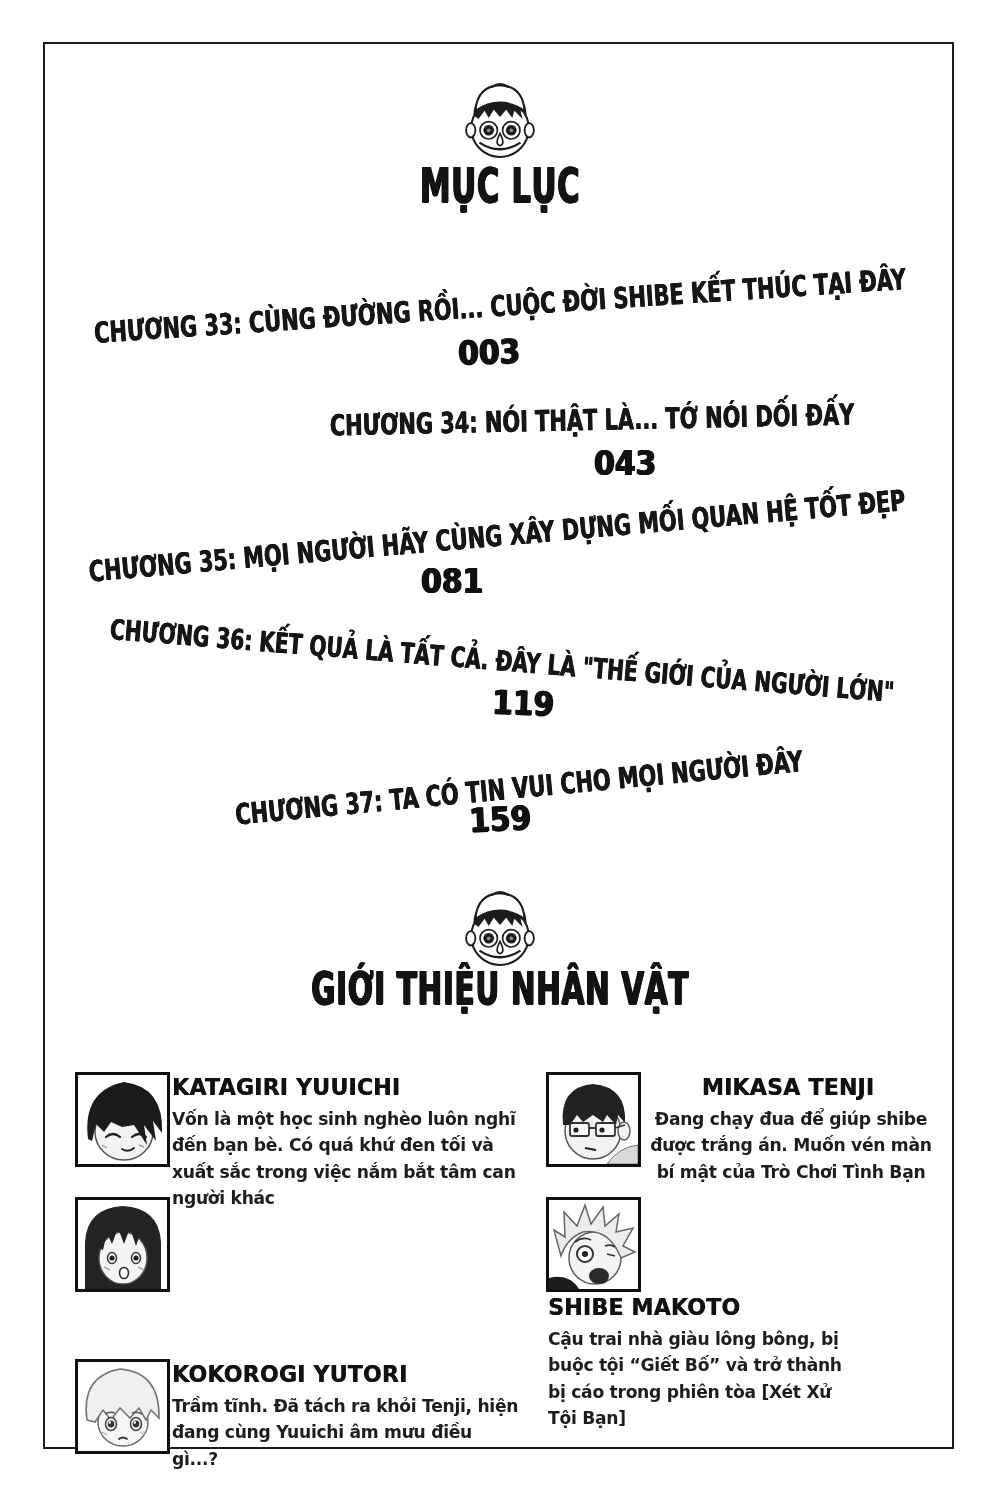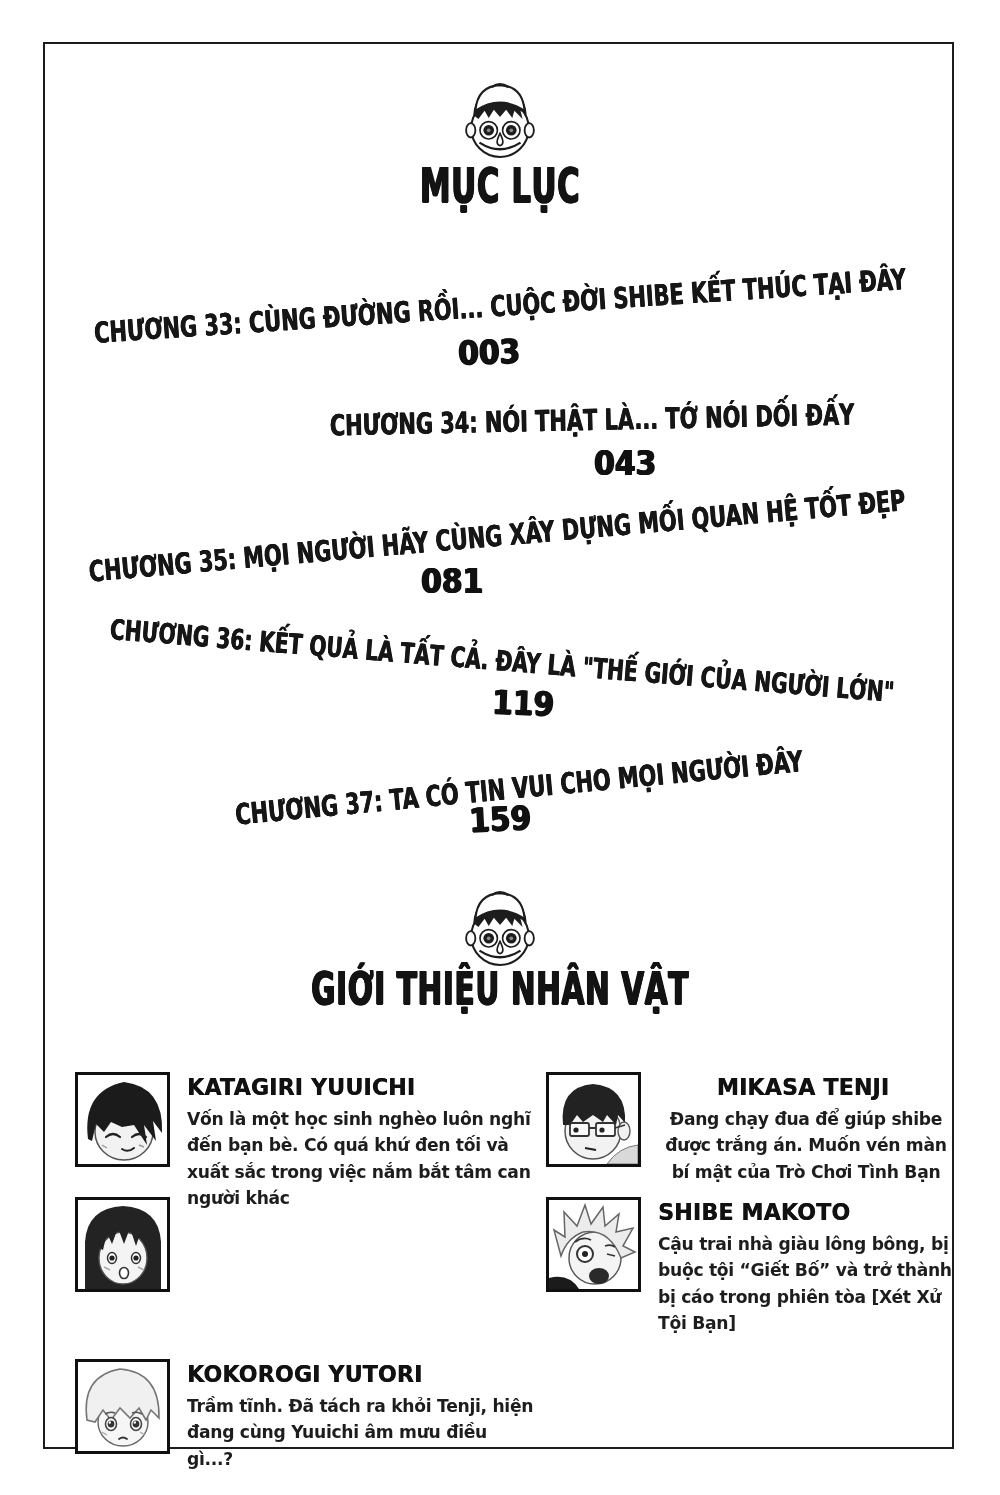--- a/index.html
+++ b/index.html
@@ -32,21 +32,21 @@
     text-shadow: 1.2px 0 #111, -0.7px 0 #111, 0 0.8px #111;
   }
 
   
   .char-entry { position:absolute; display:flex; }
   .portrait {
     width:95px; height:95px; border:3px solid #101010; background:#fff;
     flex:0 0 95px; overflow:hidden;
   }
   .portrait svg { display:block; width:89px; height:89px; }
-  .char-text { margin-left:17px; padding-top:2px; }
+  .char-text { margin-left:2px; padding-top:2px; }
   .char-name {
     font-size:23px; font-weight:bold; letter-spacing:0.2px; color:#111;
     text-shadow: 0.5px 0 #111;
     transform: scaleX(0.96); transform-origin:left;
   }
   .char-desc {
     margin-top:6px; font-size:17.5px; font-weight:bold; line-height:1.5;
     color:#1d1d1d; letter-spacing:-0.3px;
     transform: scaleX(0.98); transform-origin:left;
   }
@@ -167,21 +167,21 @@
       <ellipse cx="34" cy="58" rx="4.5" ry="5.5" fill="#fff" stroke="#333" stroke-width="1.5"></ellipse>
       <circle cx="34" cy="58" r="2.6" fill="#222"></circle>
       <ellipse cx="58" cy="58" rx="4.5" ry="5.5" fill="#fff" stroke="#333" stroke-width="1.5"></ellipse>
       <circle cx="58" cy="58" r="2.6" fill="#222"></circle>
       <ellipse cx="46" cy="73" rx="4.5" ry="5.5" fill="#fff" stroke="#333" stroke-width="1.6"></ellipse>
       <path d="M26,67 l6,3 M60,67 l6,3" stroke="#aaa" stroke-width="1.4"></path>
     </svg>
   </div>
 </div>
 
-<div class="char-entry" style="left:546px; top:1197px;">
+<div class="char-entry" style="left:546px; top:1197px;flex-direction:column;">
   <div class="portrait">
     <svg viewBox="0 0 89 89">
       <rect width="89" height="89" fill="#fff"></rect>
       <ellipse cx="46" cy="58" rx="26" ry="26" fill="#f4f4f4" stroke="#555" stroke-width="1.4"></ellipse>
       <path d="M12,56 L5,30 16,37 15,12 28,26 36,5 42,24 54,7 56,26 70,14 67,32 84,28 74,46 86,52 72,58 Q60,28 34,32 Q18,38 12,56 Z" fill="#ececec" stroke="#666" stroke-width="1.5"></path>
       <circle cx="36" cy="54" r="8" fill="#fff" stroke="#333" stroke-width="2"></circle>
       <circle cx="36" cy="54" r="3" fill="#222"></circle>
       <path d="M26,42 q8,-6 16,-2 M56,46 q6,-2 10,1" fill="none" stroke="#333" stroke-width="1.8"></path>
       <path d="M58,54 l8,2" fill="none" stroke="#333" stroke-width="1.8"></path>
       <ellipse cx="50" cy="76" rx="10" ry="8" fill="#2a2a2a"></ellipse>

